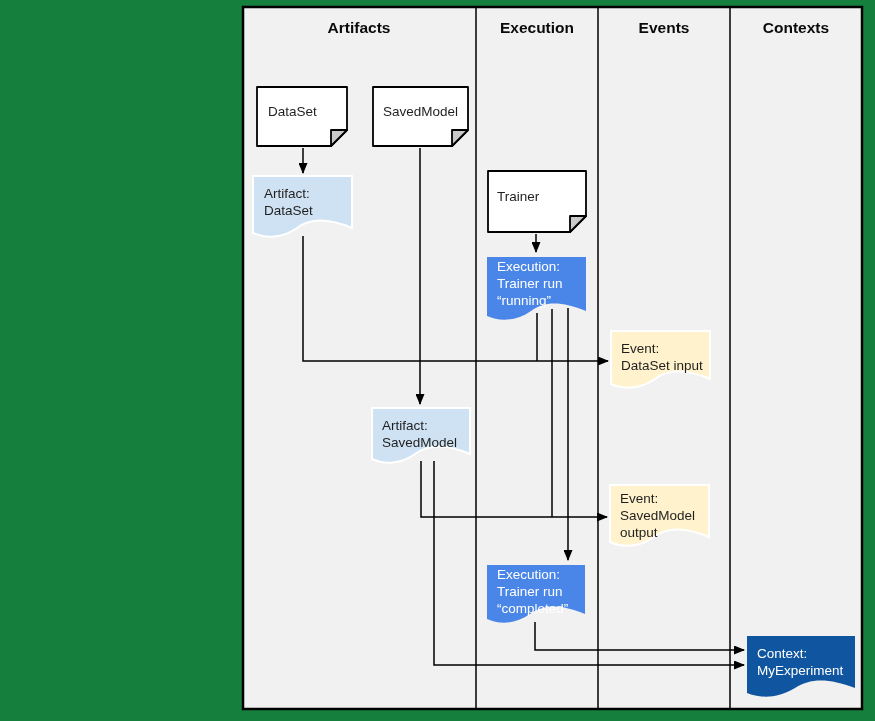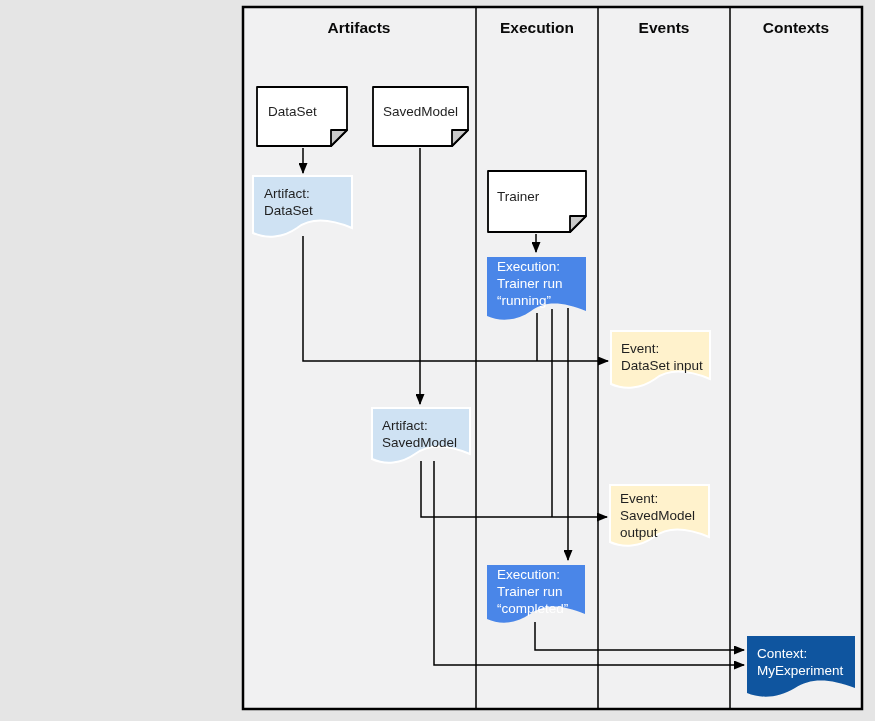--- a/index.html
+++ b/index.html
@@ -1,16 +1,16 @@
 <!DOCTYPE html>
 <html><head>
 <meta charset="utf-8">
 <style>
   html,body{margin:0;padding:0;background:#000;}
-  .stage{position:relative;width:875px;height:721px;background:#e5e5e5;overflow:hidden;
+  .stage{position:relative;width:875px;height:721px;background:#15803d;overflow:hidden;
          font-family:"Liberation Sans",sans-serif;}
   svg{position:absolute;left:0;top:0;}
   .hdr{font-family:"Liberation Sans",sans-serif;font-size:15.5px;font-weight:bold;fill:#0a0a0a;}
   .lbl{font-family:"Liberation Sans",sans-serif;font-size:13.5px;fill:#1f1f1f;}
   .lbl-light{fill:#ffffff;}
   .edge{stroke:#000;stroke-width:1.5;fill:none;}
   .sep{stroke:#000;stroke-width:1.5;}
   .lane{stroke:#000;stroke-width:2.5;}
   .doc{fill:#ffffff;stroke:#000;stroke-width:1.8;stroke-linejoin:round;}
   .fold{fill:#c9c9c9;stroke:#000;stroke-width:1.8;stroke-linejoin:round;}

